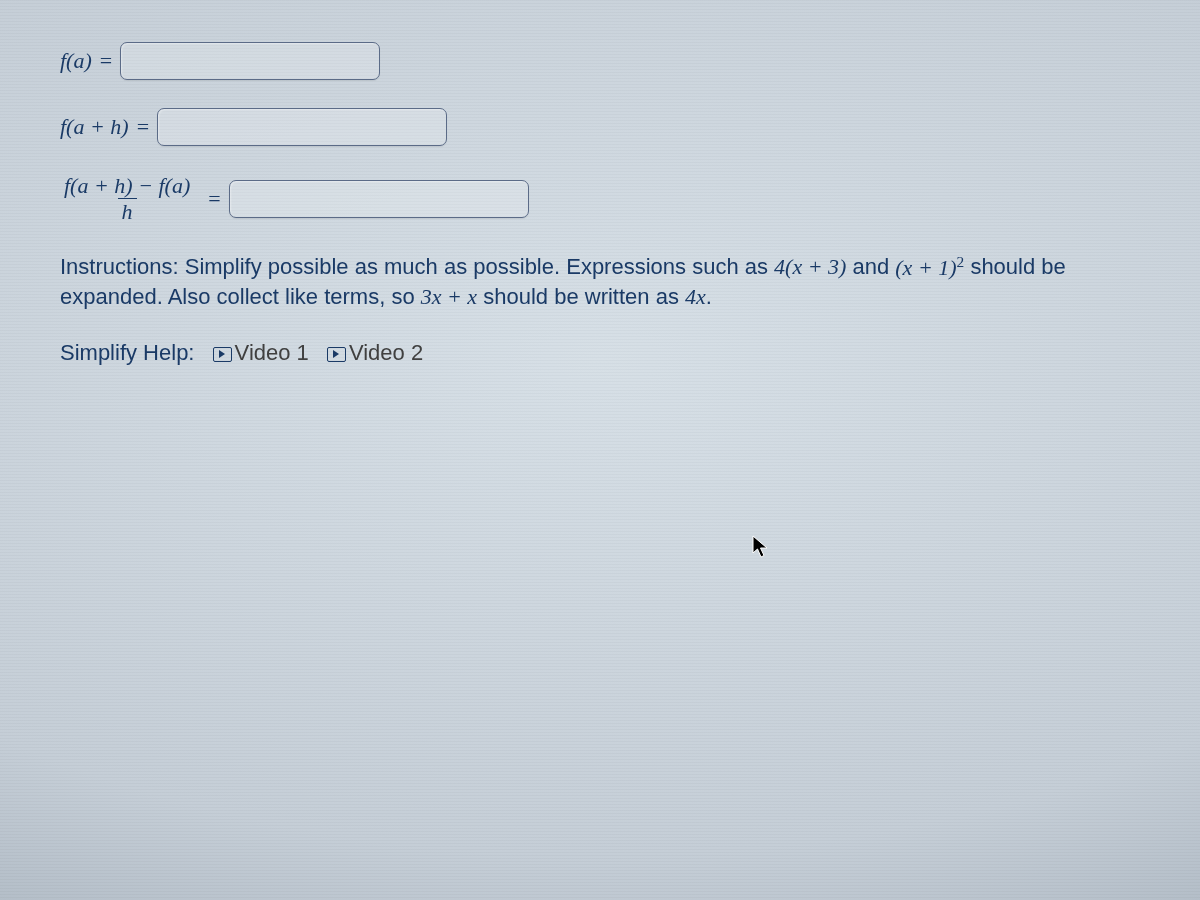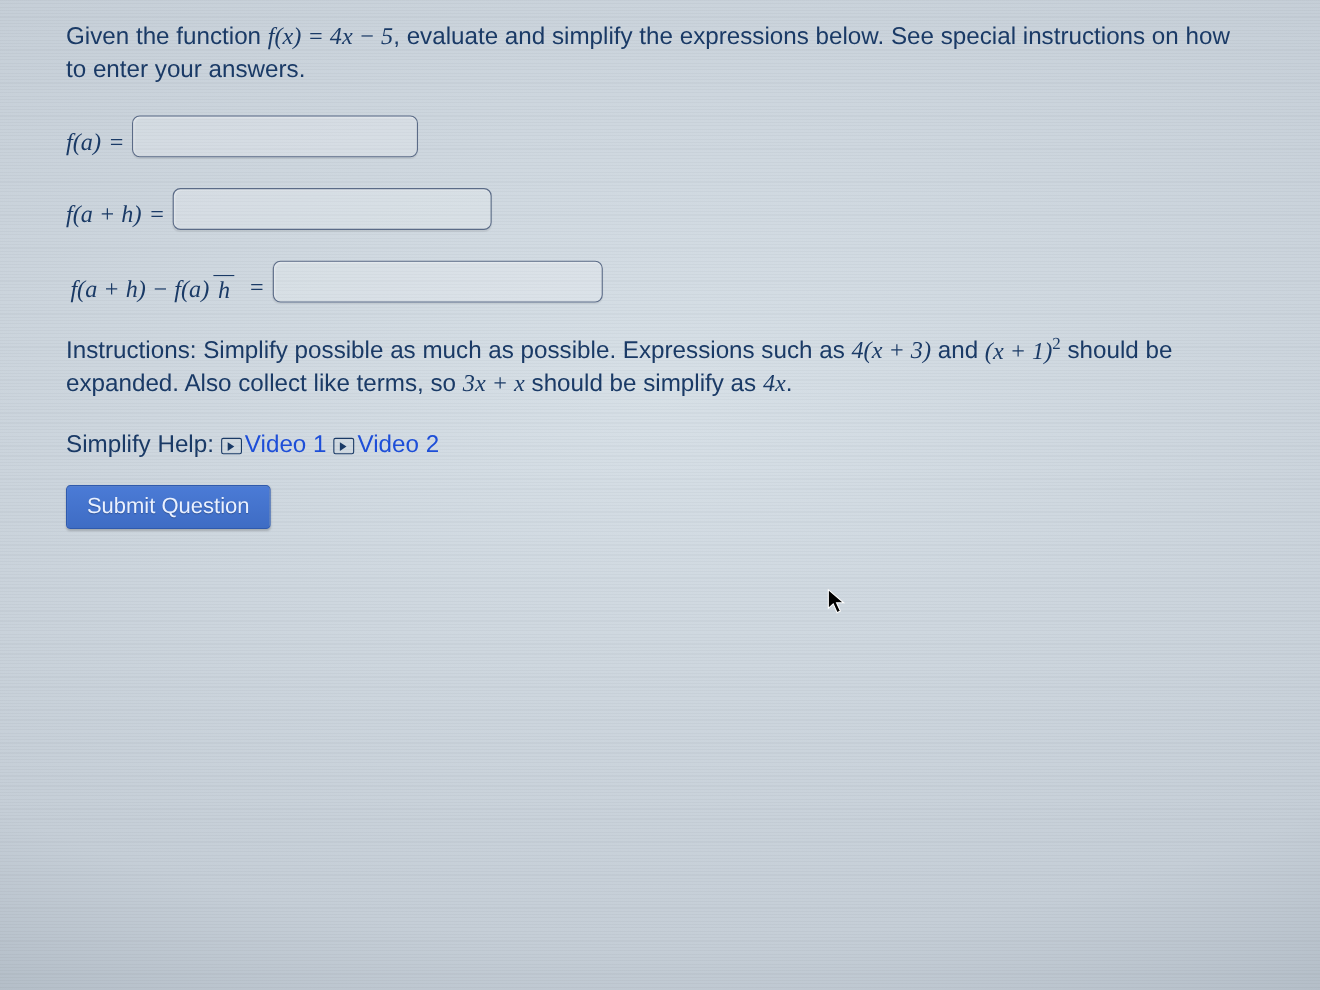--- a/index.html
+++ b/index.html
@@ -36,22 +36,22 @@
     line-height: 1.35;
   }
   .prompt {
     margin-bottom: 28px;
     max-width: 1080px;
   }
   .mi { font-family: "Cambria Math", "Times New Roman", serif; font-style: italic; }
   .mo { font-family: "Cambria Math", "Times New Roman", serif; font-style: normal; padding: 0 2px; }
   .row {
     display: flex;
-    align-items: flex-end;
-    margin: 4px 0 28px 0;
+    align-items: center;
+    margin: 24px 0 28px 0;
     gap: 6px;
   }
   .answer-box {
     display: inline-block;
     border: 1.5px solid #5b6b87;
     border-radius: 7px;
     background: rgba(255,255,255,0.18);
     height: 38px;
     box-sizing: border-box;
     padding: 0 8px;
@@ -59,40 +59,41 @@
     font-size: 20px;
     color: #1a3a66;
     outline: none;
     box-shadow: inset 1px 1px 2px rgba(255,255,255,0.4), 0 1px 1px rgba(0,0,0,0.08);
   }
   .box-narrow  { width: 260px; }
   .box-medium  { width: 290px; }
   .box-wide    { width: 300px; }
   .frac {
     display: inline-flex;
-    flex-direction: row;
+    flex-direction: column;
     align-items: center;
     font-family: "Cambria Math", "Times New Roman", serif;
     font-style: italic;
     line-height: 1.05;
     margin-right: 6px;
   }
   .frac .num { padding: 0 4px 1px 4px; }
   .frac .den { border-top: 1.5px solid #1a3a66; padding: 1px 4px 0 4px; font-style: italic; }
   .instructions {
     margin: 14px 0 26px 0;
     max-width: 1060px;
   }
   sup { font-size: 0.7em; vertical-align: super; font-style: normal; }
   .help-row {
     margin: 8px 0 22px 0;
   }
   .vid-link {
-    color: #1d4ed8;
+    color: #404040;
     text-decoration: none;
+    margin-left: 12px;
     cursor: pointer;
   }
   .vid-icon {
     display: inline-block;
     width: 17px;
     height: 13px;
     border: 1.4px solid #1a3a66;
     border-radius: 2px;
     position: relative;
     vertical-align: -2px;
@@ -124,23 +125,20 @@
     width: 18px;
     height: 24px;
     pointer-events: none;
   }
 </style>
 </head>
 <body>
 
 <div class="content">
 
-  <div class="prompt">
-    <span>Given the function </span><span class="mi">f(x) = 4x − 5</span><span>, evaluate and simplify the expressions below. See special instructions on how to enter your answers.</span>
-  </div>
 
   <div class="row">
     <span class="mi">f(a)</span>
     <span class="mo">=</span>
     <input class="answer-box box-narrow" type="text" value="" style="">
   </div>
 
   <div class="row">
     <span class="mi">f(a + h)</span>
     <span class="mo">=</span>
@@ -150,32 +148,31 @@
   <div class="row">
     <span class="frac">
       <span class="num">f(a + h) − f(a)</span>
       <span class="den">h</span>
     </span>
     <span class="mo">=</span>
     <input class="answer-box box-wide" type="text" value="" style="">
   </div>
 
   <div class="instructions">
-    <span>Instructions: Simplify possible as much as possible. Expressions such as </span><span class="mi">4(x + 3)</span><span> and </span><span class="mi"><span>(x + 1)</span><sup>2</sup></span><span> should be expanded. Also collect like terms, so </span><span class="mi">3x + x</span><span> should be simplify as </span><span class="mi">4x</span><span>.</span>
+    <span>Instructions: Simplify possible as much as possible. Expressions such as </span><span class="mi">4(x + 3)</span><span> and </span><span class="mi"><span>(x + 1)</span><sup>2</sup></span><span> should be expanded. Also collect like terms, so </span><span class="mi">3x + x</span><span> should be written as </span><span class="mi">4x</span><span>.</span>
   </div>
 
   <div class="help-row">
     <span>Simplify Help:</span>
     <a class="vid-link">
       <span class="vid-icon"></span><span>Video 1</span>
     </a>
     <a class="vid-link">
       <span class="vid-icon"></span><span>Video 2</span>
     </a>
   </div>
 
-  <button class="submit-btn">Submit Question</button>
 
 </div>
 
 <svg class="cursor" viewBox="0 0 18 24">
   <path d="M1 1 L1 18 L5.5 14 L9 22 L12 20.5 L8.5 13 L15 13 Z" fill="#000" stroke="#fff" stroke-width="1"></path>
 </svg>
 
 </body></html>

